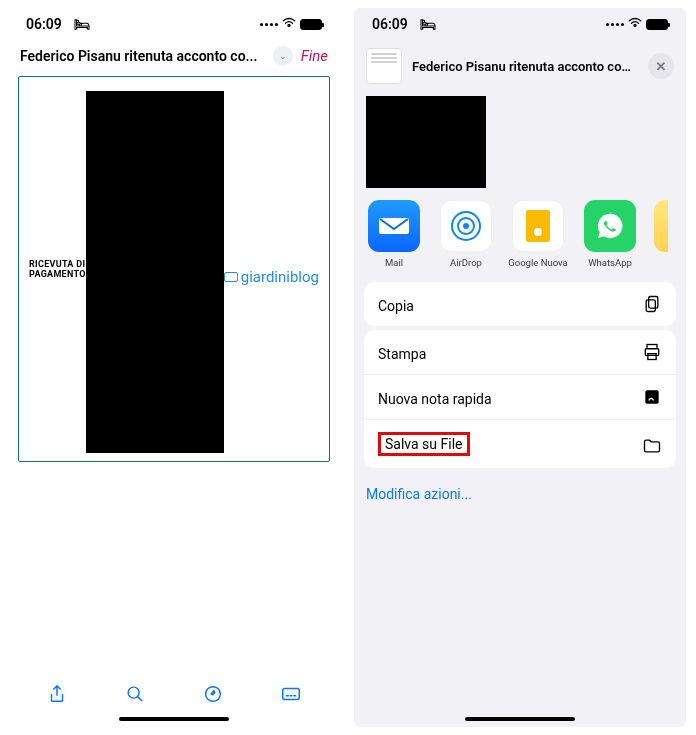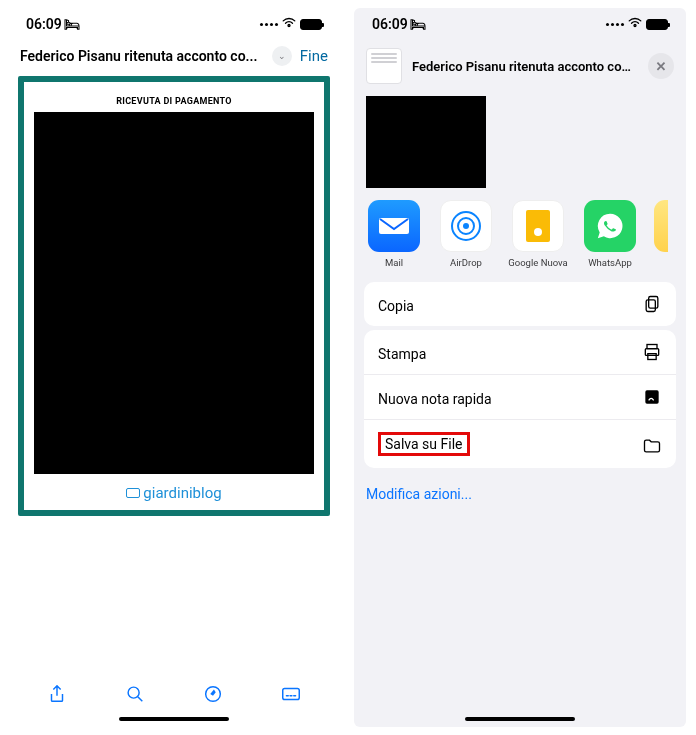--- a/index.html
+++ b/index.html
@@ -25,21 +25,21 @@
   .phone.right { background: #f2f2f6; }
   .status-bar {
     display: flex;
     justify-content: space-between;
     align-items: center;
     padding: 8px 18px 6px 18px;
     font-size: 14px;
     font-weight: 600;
     color: #000;
   }
-  .status-left { display: flex; align-items: center; gap: 2px; }
+  .status-left { display: flex; align-items: center; gap: 12px; }
   .status-right { display: flex; align-items: center; gap: 4px; }
   .bed-icon { font-size: 13px; }
   .dots { display: flex; gap: 2px; align-items: center; }
   .dot { width: 3px; height: 3px; border-radius: 50%; background: #000; }
   .wifi { font-size: 12px; }
   .battery {
     width: 22px; height: 11px;
     border: 1px solid #000;
     border-radius: 3px;
     position: relative;
@@ -75,31 +75,31 @@
     width: 20px; height: 20px;
     border-radius: 50%;
     background: #eef0f2;
     display: flex;
     align-items: center;
     justify-content: center;
     font-size: 9px;
     color: #7b7b80;
   }
   .done-btn {
-    color: #0369a1;
+    color: #be185d;
     font-size: 15px;
+    font-style: italic;
   }
   .doc-view {
     margin: 0 10px;
     background: #fff;
-    border: 6px solid #0f766e;
+    border: 1px solid #0f766e;
     border-radius: 2px;
     padding: 14px 10px 8px 10px;
     display: flex;
-    flex-direction: column;
     align-items: center;
   }
   .receipt-title {
     font-size: 9px;
     font-weight: 700;
     letter-spacing: 0.3px;
     margin-bottom: 6px;
   }
   .black-block {
     width: 100%;

